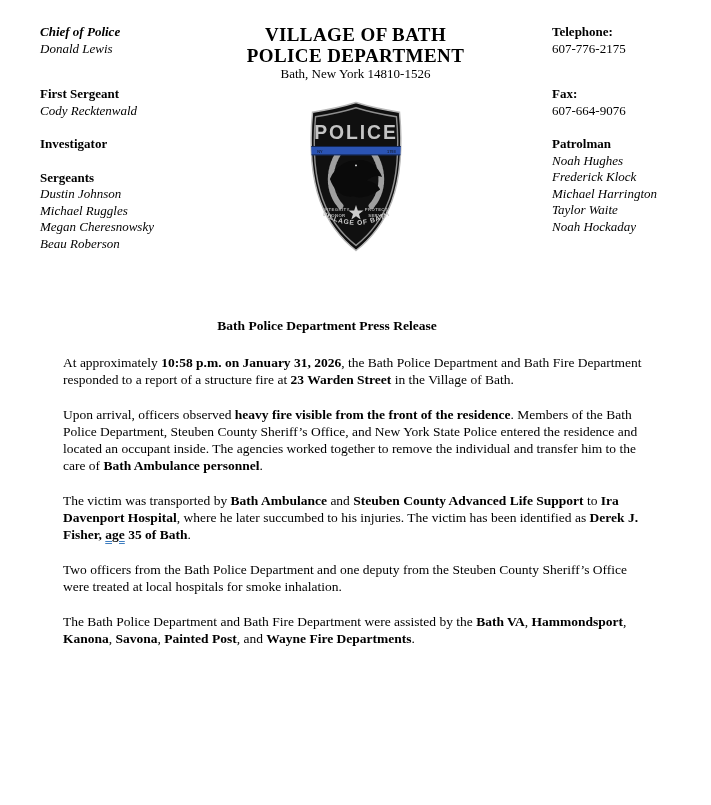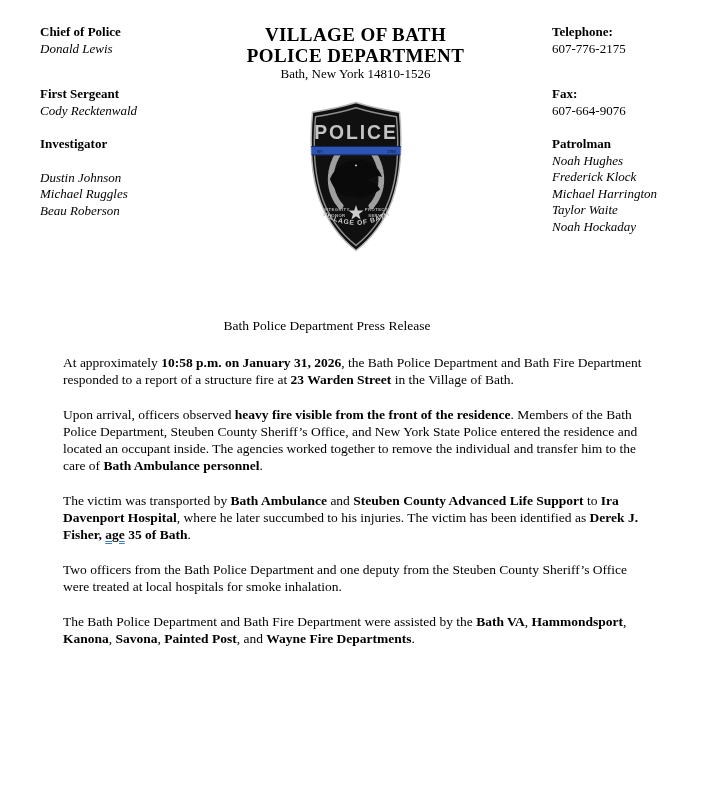--- a/index.html
+++ b/index.html
@@ -16,25 +16,25 @@
   .lh-center { padding-top:24px; text-align:center; }
   .org-line { font-size:19px; font-weight:bold; line-height:21px; letter-spacing:0.4px; }
   .addr-line { font-size:13px; line-height:16px; }
   .badge-wrap { margin-top:17px; }
   .col { position:absolute; top:24px; font-size:13px; line-height:16.5px; }
   .col-left  { left:40px;  width:205px; }
   .col-right { left:552px; width:180px; }
   .section { margin-bottom:17px; }
   .section.gap-lg { margin-bottom:29px; }
   .sec-title { font-weight:bold; }
-  .sec-title.italic { }
+  .sec-title.italic { font-style:italic; }
   .names.italic { font-style:italic; }
   
   .doc-body { margin-left:63px; width:590px; font-size:13.5px; line-height:17px; }
-  .press-heading { margin:58px 62px 20px 0; text-align:center; font-weight:normal; font-size:13.5px; }
+  .press-heading { margin:58px 62px 20px 0; text-align:center; font-weight:bold; font-size:13.5px; }
   p.para { margin:0 0 18px 0; }
   p.para b { font-weight:bold;margin-top:26px; }
   .gram {
     text-decoration: underline;
     text-decoration-style: double;
     text-decoration-color:#3f7ec0;
     text-underline-offset:2px;
   }
   
   .badge-sans { font-family:"Liberation Sans","DejaVu Sans",sans-serif; }
@@ -109,23 +109,25 @@
       <div class="section">
         <div class="sec-title">First Sergeant</div>
         <div class="names italic">
             <div>Cody Recktenwald</div>
           </div>
       </div>
       <div class="section">
         <div class="sec-title">Investigator</div>
       </div>
       <div class="section">
+        <div class="sec-title">Sergeants</div>
         <div class="names italic">
             <div>Dustin Johnson</div>
             <div>Michael Ruggles</div>
+            <div>Megan Cheresnowsky</div>
             <div>Beau Roberson</div>
           </div>
       </div>
     </div>
 
     <div class="col col-right">
       <div class="section gap-lg">
         <div class="sec-title">Telephone:</div>
         <div class="names">
             <div>607-776-2175</div>

